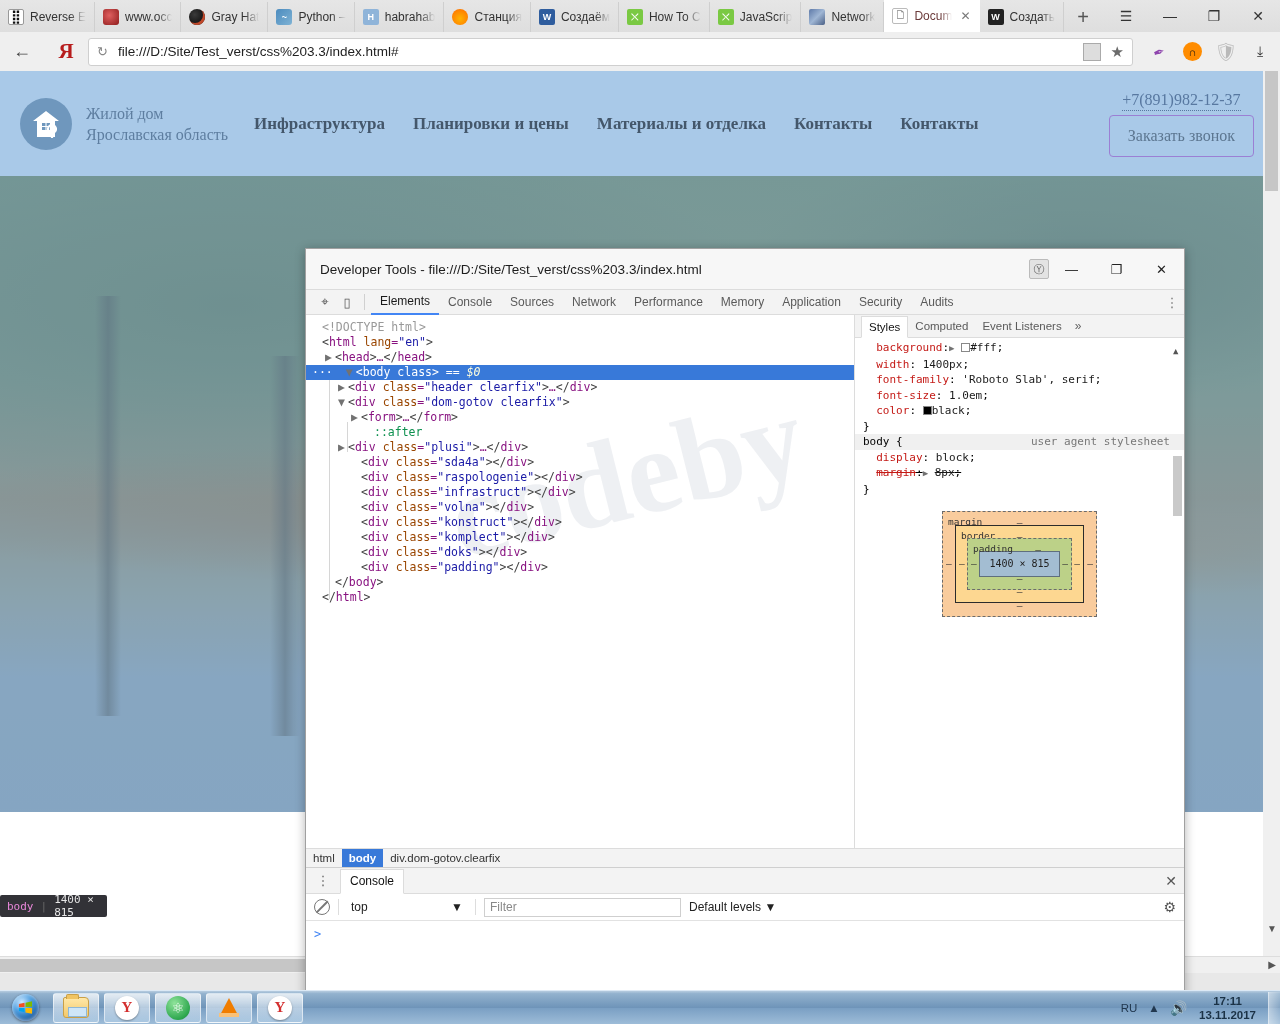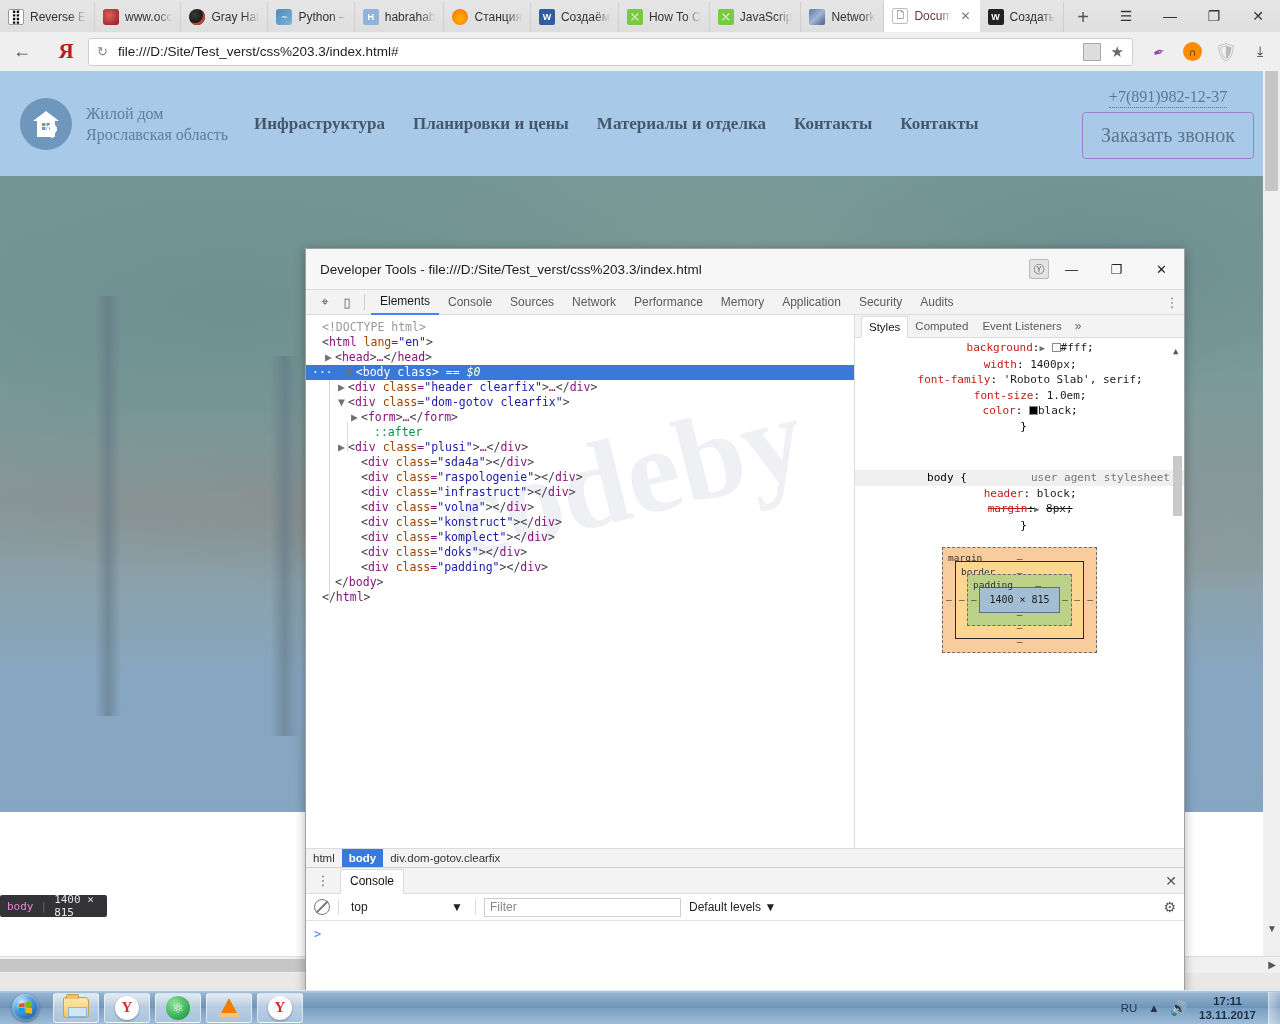--- a/index.html
+++ b/index.html
@@ -76,21 +76,21 @@
   .logo .house { position:absolute; left:11px; top:12px; width:30px; height:29px; }
   .brand { margin-left:14px; font-family:"Liberation Serif", serif; color:#5e7ea0;
            font-size:16px; line-height:21px; }
   .navmenu { display:flex; align-items:center; gap:28px; margin-left:26px;
              font-family:"Liberation Serif", serif; font-weight:bold; font-size:17px; color:#44576b; }
   .navmenu span { white-space:nowrap; }
   .hdright { margin-left:auto; text-align:center; padding-right:6px; }
   .phone { font-family:"Liberation Serif", serif; font-size:16px; color:#5878a0;
            border-bottom:1px dotted #5878a0; display:inline-block; padding-bottom:1px; }
   .callbtn { margin-top:4px; border:1px solid #9b7fd4; border-radius:4px; padding:11px 18px;
-             font-family:"Liberation Serif", serif; font-size:20px; color:#5c7690; background:transparent; }
+             font-family:"Liberation Serif", serif; font-size:16px; color:#5c7690; background:transparent; }
 
   .hero { position:relative; height:718px; overflow:hidden; background:#7d9ab3; }
   .heroimg { position:absolute; inset:0;
      background:
        radial-gradient(ellipse 60% 38% at 18% 18%, rgba(92,118,76,.85), transparent 70%),
        radial-gradient(ellipse 45% 30% at 52% 10%, rgba(120,140,90,.75), transparent 70%),
        radial-gradient(ellipse 38% 26% at 84% 14%, rgba(86,108,70,.8), transparent 70%),
        radial-gradient(ellipse 70% 14% at 40% 47%, rgba(150,110,62,.75), transparent 72%),
        radial-gradient(ellipse 55% 10% at 75% 52%, rgba(168,128,72,.6), transparent 72%),
        linear-gradient(180deg,#6e8a5c 0%, #7b9063 28%, #95895f 45%, #9aa08a 58%, #93a8b4 70%, #8fa6b6 88%, #9db0bc 100%);
@@ -167,24 +167,24 @@
   .stylesPane { flex:1; background:#fff; border-left:1px solid #dcdcdc;
                 display:flex; flex-direction:column; min-width:0; }
   .stTabs { height:23px; display:flex; align-items:center; border-bottom:1px solid #dcdcdc;
             padding-left:6px; background:#f3f3f3; }
   .stTab { padding:0 7px; font-size:11.5px; color:#5a5a5a; height:22px; display:flex; align-items:center; }
   .stTab.sel { background:#fff; color:#111; border:1px solid #dcdcdc; border-bottom:1px solid #fff;
                margin-bottom:-1px; }
   .stMore { color:#666; font-size:12px; padding:0 6px; }
   .stBody { flex:1; overflow:hidden; position:relative;
             font-family:"DejaVu Sans Mono", monospace; font-size:11px; line-height:15.5px; }
-  .cssline { white-space:pre; padding-left:8px;text-align:center; }
+  .cssline { white-space:pre; padding-left:8px; }
   .prop { color:#c41a16; }
   .val  { color:#1a1a1a; }
-  .uaRule { background:#f0f0f0;margin-top:36px; }
+  .uaRule { background:#f0f0f0; }
   .uaNote { color:#777; }
   .swatch { display:inline-block; width:9px; height:9px; border:1px solid #888; vertical-align:-1px; }
   .sw-white { background:#fff; }
   .sw-black { background:#000; }
   .strike { text-decoration:line-through; }
   .tri { color:#737373; font-size:9px; }
   .stScroll { position:absolute; right:2px; top:6px; width:9px; height:180px; }
   .stScroll .up { color:#555; font-size:9px; }
   .stScrollThumb { position:absolute; right:2px; top:118px; width:9px; height:60px; background:#c9c9c9; }
 
@@ -491,21 +491,21 @@
         </div>
         <div class="stBody">
           <div id="st-rules-host" style="padding-top:2px;">
               <div class="cssline">&nbsp;&nbsp;<span class="prop">background</span><span class="">:</span><span class="tri">▶</span> <span class="swatch sw-white"></span><span class="val">#fff</span><span class="">;</span></div>
               <div class="cssline">&nbsp;&nbsp;<span class="prop">width</span><span class="">:</span> <span class="val">1400px</span><span class="">;</span></div>
               <div class="cssline">&nbsp;&nbsp;<span class="prop">font-family</span><span class="">:</span> <span class="val">'Roboto Slab', serif</span><span class="">;</span></div>
               <div class="cssline">&nbsp;&nbsp;<span class="prop">font-size</span><span class="">:</span> <span class="val">1.0em</span><span class="">;</span></div>
               <div class="cssline">&nbsp;&nbsp;<span class="prop">color</span><span class="">:</span> <span class="swatch sw-black"></span><span class="val">black</span><span class="">;</span></div>
               <div class="cssline"><span>}</span></div>
               <div class="cssline uaRule"><span>body {</span><span class="uaNote" style="float:right;padding-right:14px">user agent stylesheet</span></div>
-              <div class="cssline">&nbsp;&nbsp;<span class="prop">header</span><span class="">:</span> <span class="val">block</span><span class="">;</span></div>
+              <div class="cssline">&nbsp;&nbsp;<span class="prop">display</span><span class="">:</span> <span class="val">block</span><span class="">;</span></div>
               <div class="cssline">&nbsp;&nbsp;<span class="prop strike">margin</span><span class="strike">:</span><span class="tri">▶</span> <span class="val strike">8px</span><span class="strike">;</span></div>
               <div class="cssline"><span>}</span></div>
             </div>
 
           <div class="stScroll">
             <div class="up">▲</div>
           </div>
           <div class="stScrollThumb"></div>
 
           <div class="boxmodel">

